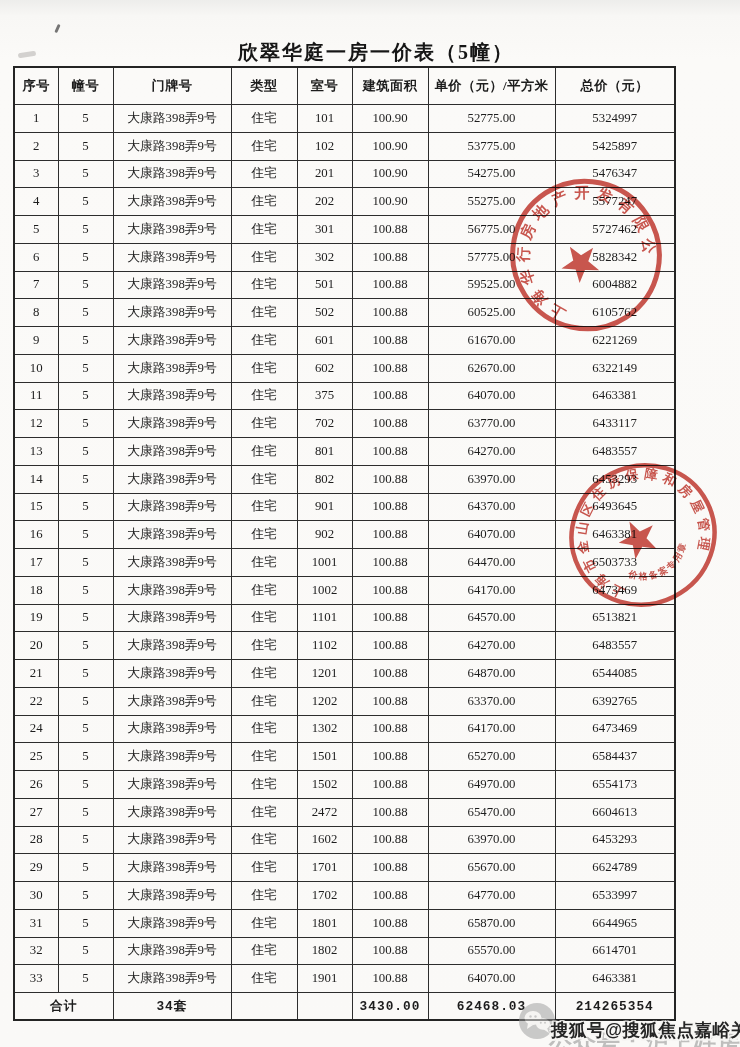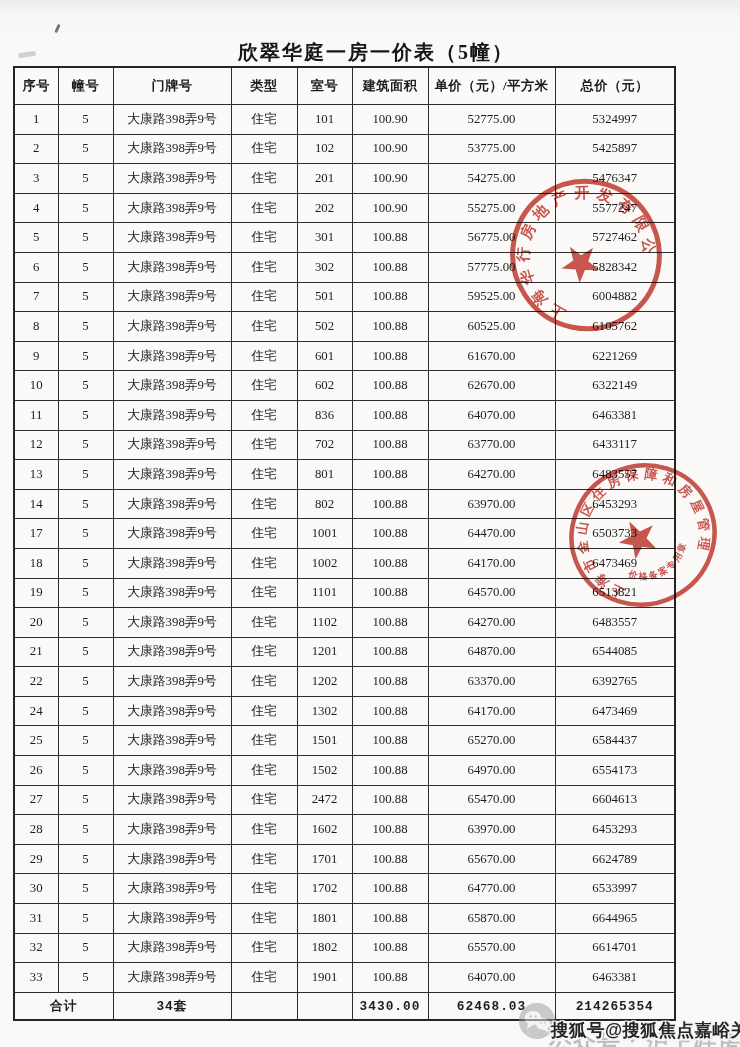--- a/index.html
+++ b/index.html
@@ -173,21 +173,21 @@
           <td>602</td>
           <td>100.88</td>
           <td>62670.00</td>
           <td>6322149</td>
         </tr>
         <tr>
           <td>11</td>
           <td>5</td>
           <td>大康路398弄9号</td>
           <td>住宅</td>
-          <td>836</td>
+          <td>375</td>
           <td>100.88</td>
           <td>64070.00</td>
           <td>6463381</td>
         </tr>
         <tr>
           <td>12</td>
           <td>5</td>
           <td>大康路398弄9号</td>
           <td>住宅</td>
           <td>702</td>
@@ -207,20 +207,40 @@
         </tr>
         <tr>
           <td>14</td>
           <td>5</td>
           <td>大康路398弄9号</td>
           <td>住宅</td>
           <td>802</td>
           <td>100.88</td>
           <td>63970.00</td>
           <td>6453293</td>
+        </tr>
+        <tr>
+          <td>15</td>
+          <td>5</td>
+          <td>大康路398弄9号</td>
+          <td>住宅</td>
+          <td>901</td>
+          <td>100.88</td>
+          <td>64370.00</td>
+          <td>6493645</td>
+        </tr>
+        <tr>
+          <td>16</td>
+          <td>5</td>
+          <td>大康路398弄9号</td>
+          <td>住宅</td>
+          <td>902</td>
+          <td>100.88</td>
+          <td>64070.00</td>
+          <td>6463381</td>
         </tr>
         <tr>
           <td>17</td>
           <td>5</td>
           <td>大康路398弄9号</td>
           <td>住宅</td>
           <td>1001</td>
           <td>100.88</td>
           <td>64470.00</td>
           <td>6503733</td>

